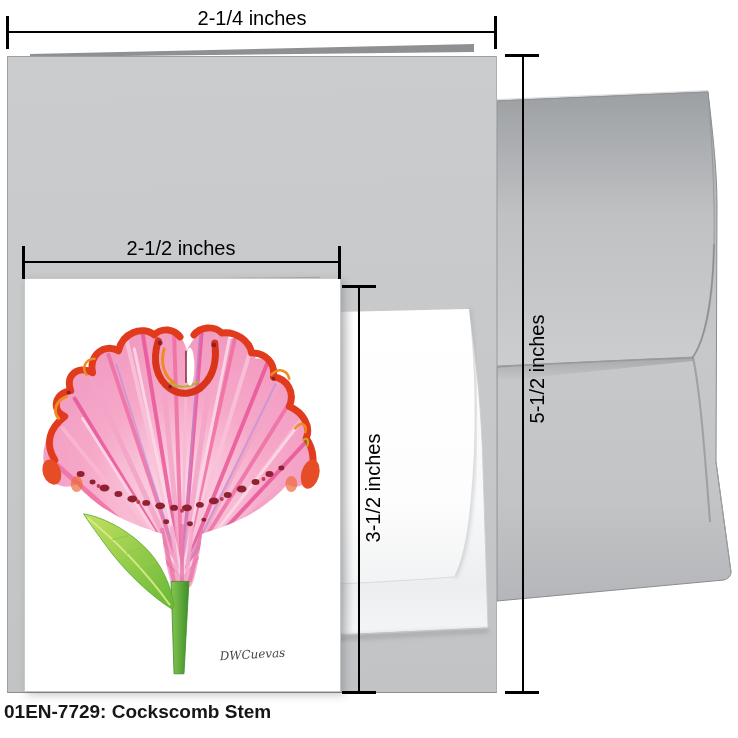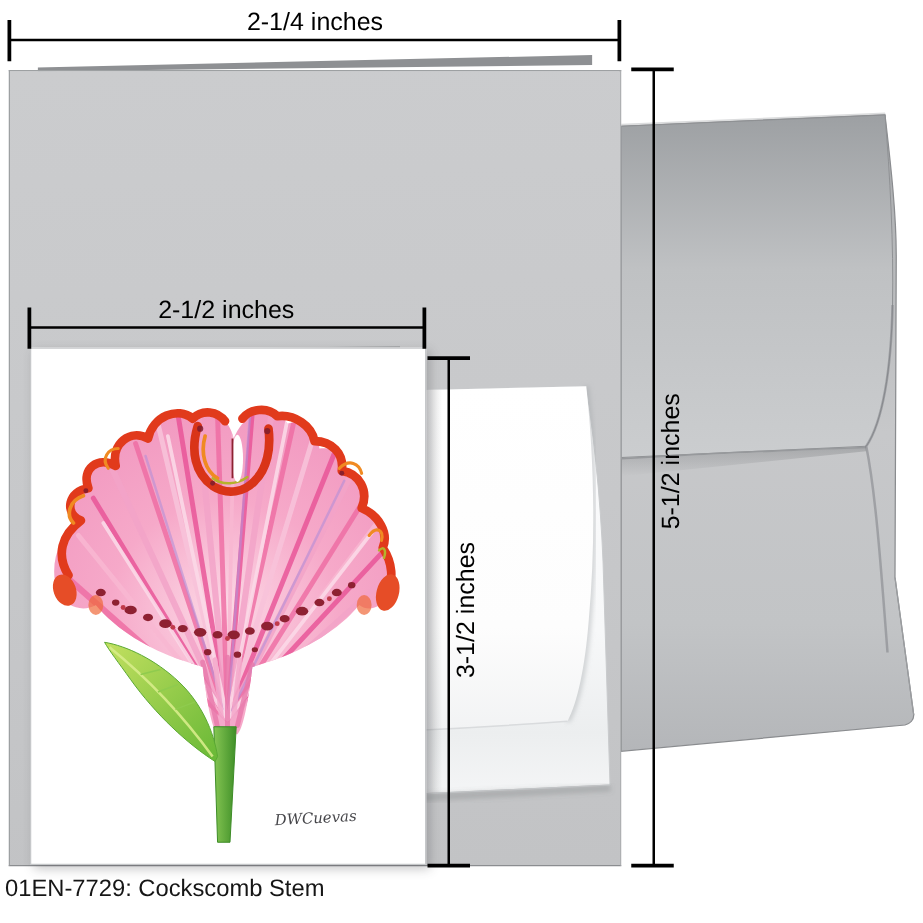--- a/index.html
+++ b/index.html
@@ -23,21 +23,21 @@
 
   
   .hline{position:absolute;height:2px;background:#000;}
   .vline{position:absolute;width:2px;background:#000;}
   .tickv{position:absolute;width:3px;height:33px;background:#000;}
   .tickh{position:absolute;width:34px;height:3px;background:#000;}
   .dim-label{position:absolute;font-size:20px;color:#000;white-space:nowrap;line-height:1.1;}
   .dim-label.h{transform:translateX(-50%);}
   .dim-label.v{transform:translate(-50%,-50%) rotate(-90deg);}
 
-  .caption{position:absolute;left:4px;top:701px;font-size:19px;color:#161616;}
+  .caption{position:absolute;left:4px;top:701px;font-size:19px;color:#161616;font-weight:bold;}
 </style>
 </head>
 <body>
 
 <div class="stage">
 
   <svg class="abs" width="738" height="738" viewBox="0 0 738 738" style="left:0;top:0;">
     <defs>
       <linearGradient id="envBody" x1="0" y1="0" x2="0" y2="1">
         <stop offset="0" stop-color="#a4a6a9"></stop>

